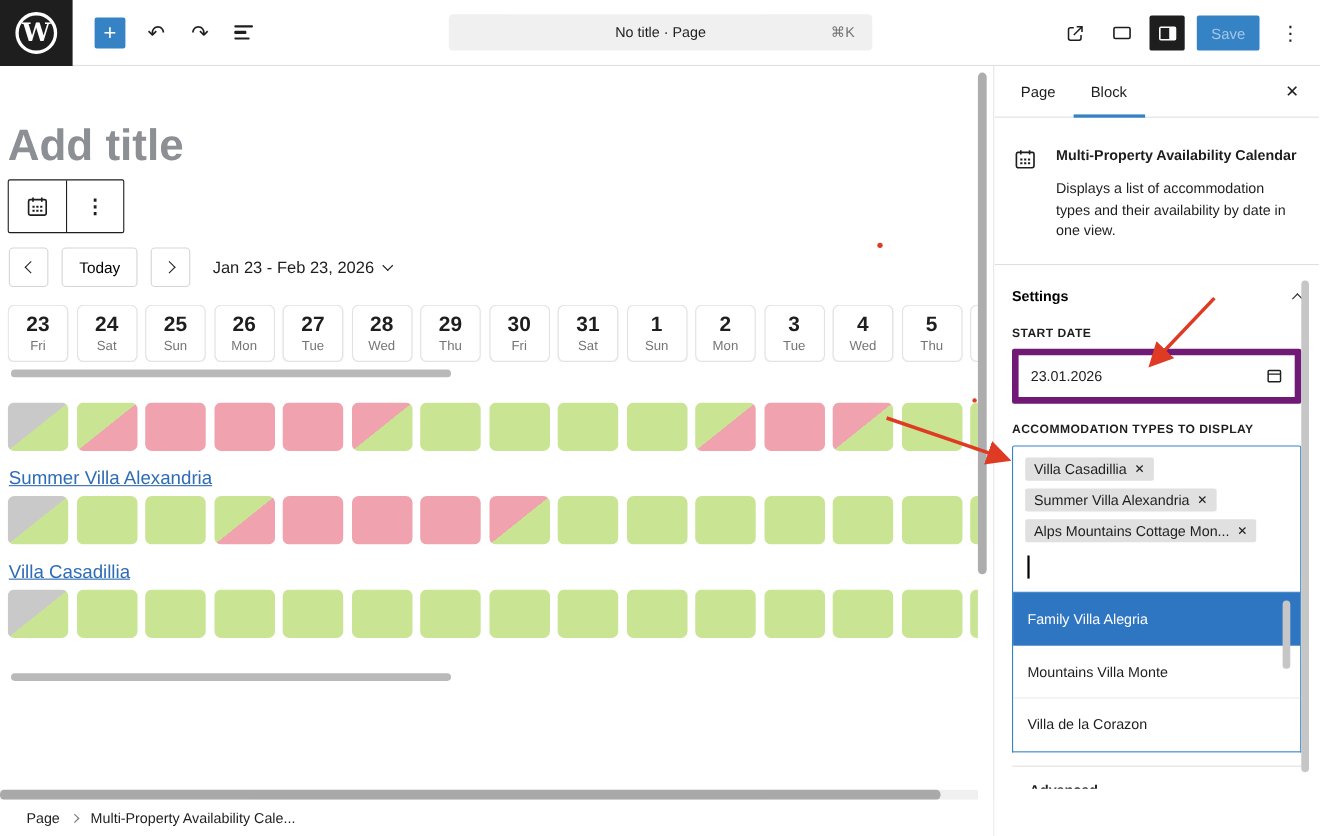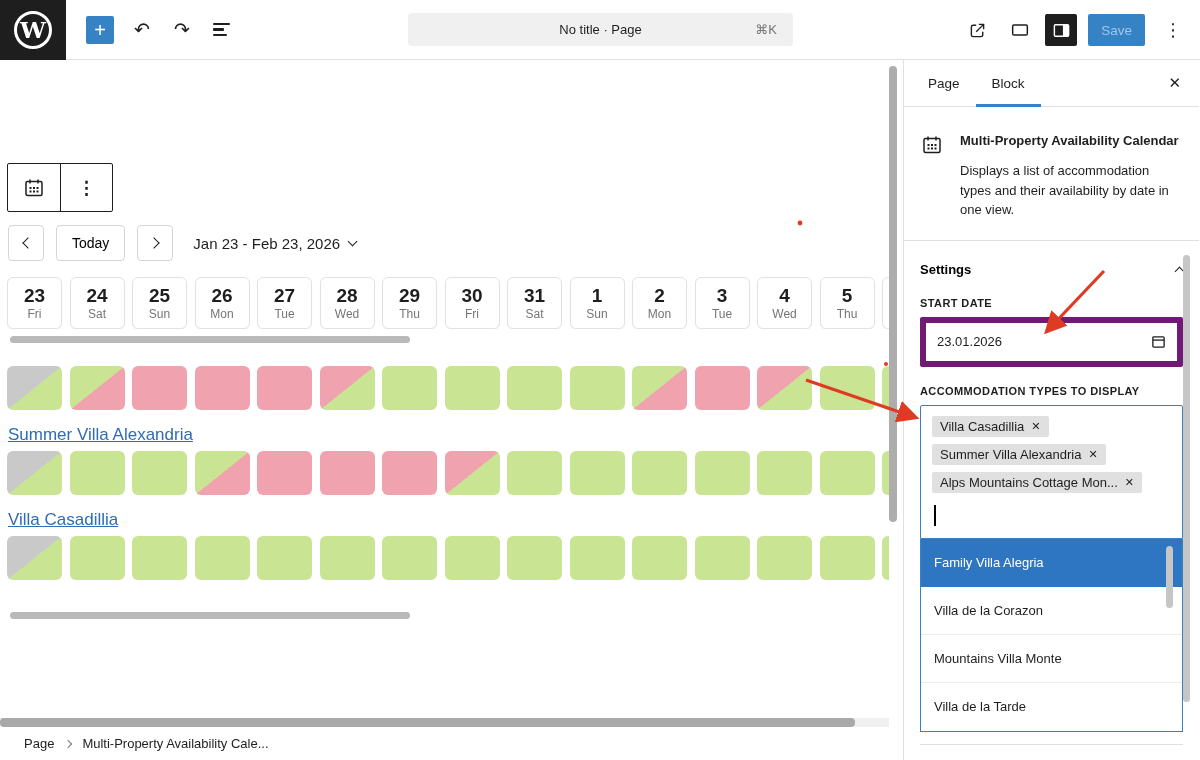--- a/index.html
+++ b/index.html
@@ -202,20 +202,21 @@
     <button class="save-btn">Save</button>
     <button class="kebab-btn">
       <span>⋮</span>
     </button>
   </div>
 </div>
 
 <div class="workspace">
 
   <div class="main">
+    <div class="page-title">Add title</div>
 
     <div class="block-toolbar">
       <button class="bt-btn">
         <svg width="24" height="24" viewBox="0 0 24 24">
           <rect x="4" y="5.5" width="16" height="14" rx="1.5"></rect>
           <path d="M8 3.5v4M16 3.5v4"></path>
           <path d="M7.5 12h2M11 12h2M14.5 12h2M7.5 15.5h2M11 15.5h2M14.5 15.5h2" stroke-width="1.8"></path>
         </svg>
       </button>
       <button class="bt-btn">
@@ -423,23 +424,22 @@
             <span class="token">
               <span class="token-label">Alps Mountains Cottage Mon...</span>
               <button class="token-remove">✕</button>
             </span>
           </span>
         <div class="caret"></div>
       </div>
       <div class="suggestions">
         <div>
             <div class="suggestion highlighted">Family Villa Alegria</div>
+            <div class="suggestion">Mountains Villa Monte</div>
             <div class="suggestion">Villa de la Corazon</div>
-            <div class="suggestion">Mountains Villa Monte</div>
-            <div class="suggestion">Villa de la Tarde</div>
           </div>
         <div class="sugg-scroll"></div>
       </div>
 
       <div class="advanced">
         <div class="advanced-title">Advanced</div>
       </div>
     </div>
 
     <div class="sidebar-vscroll"></div>

